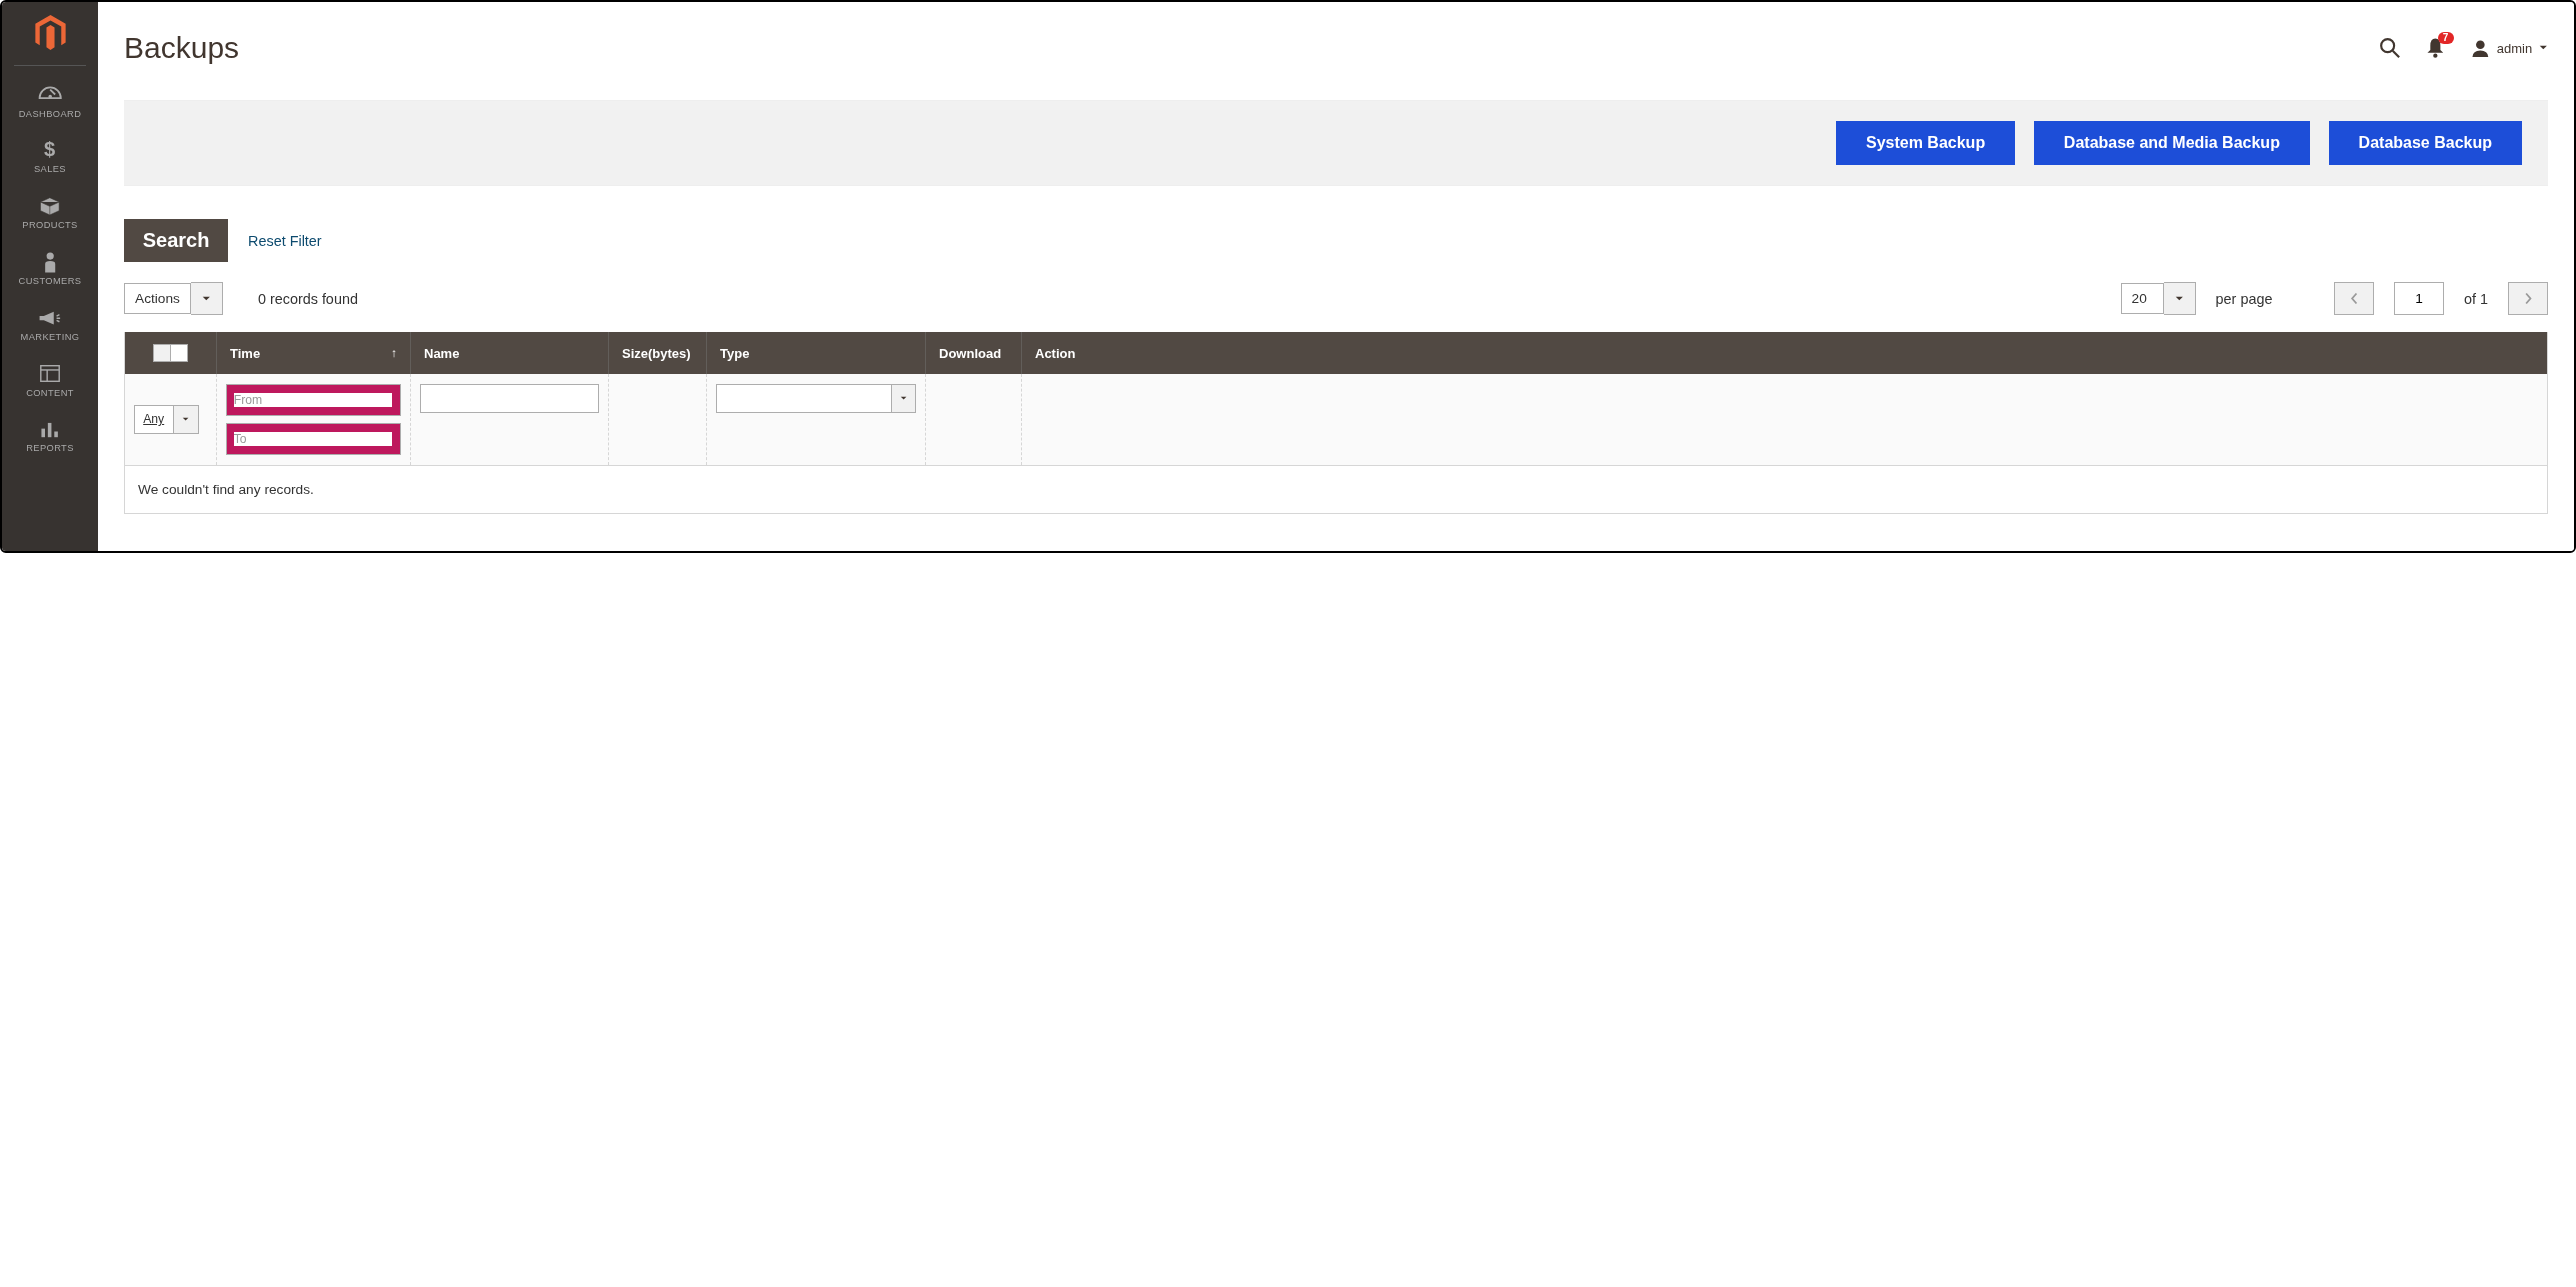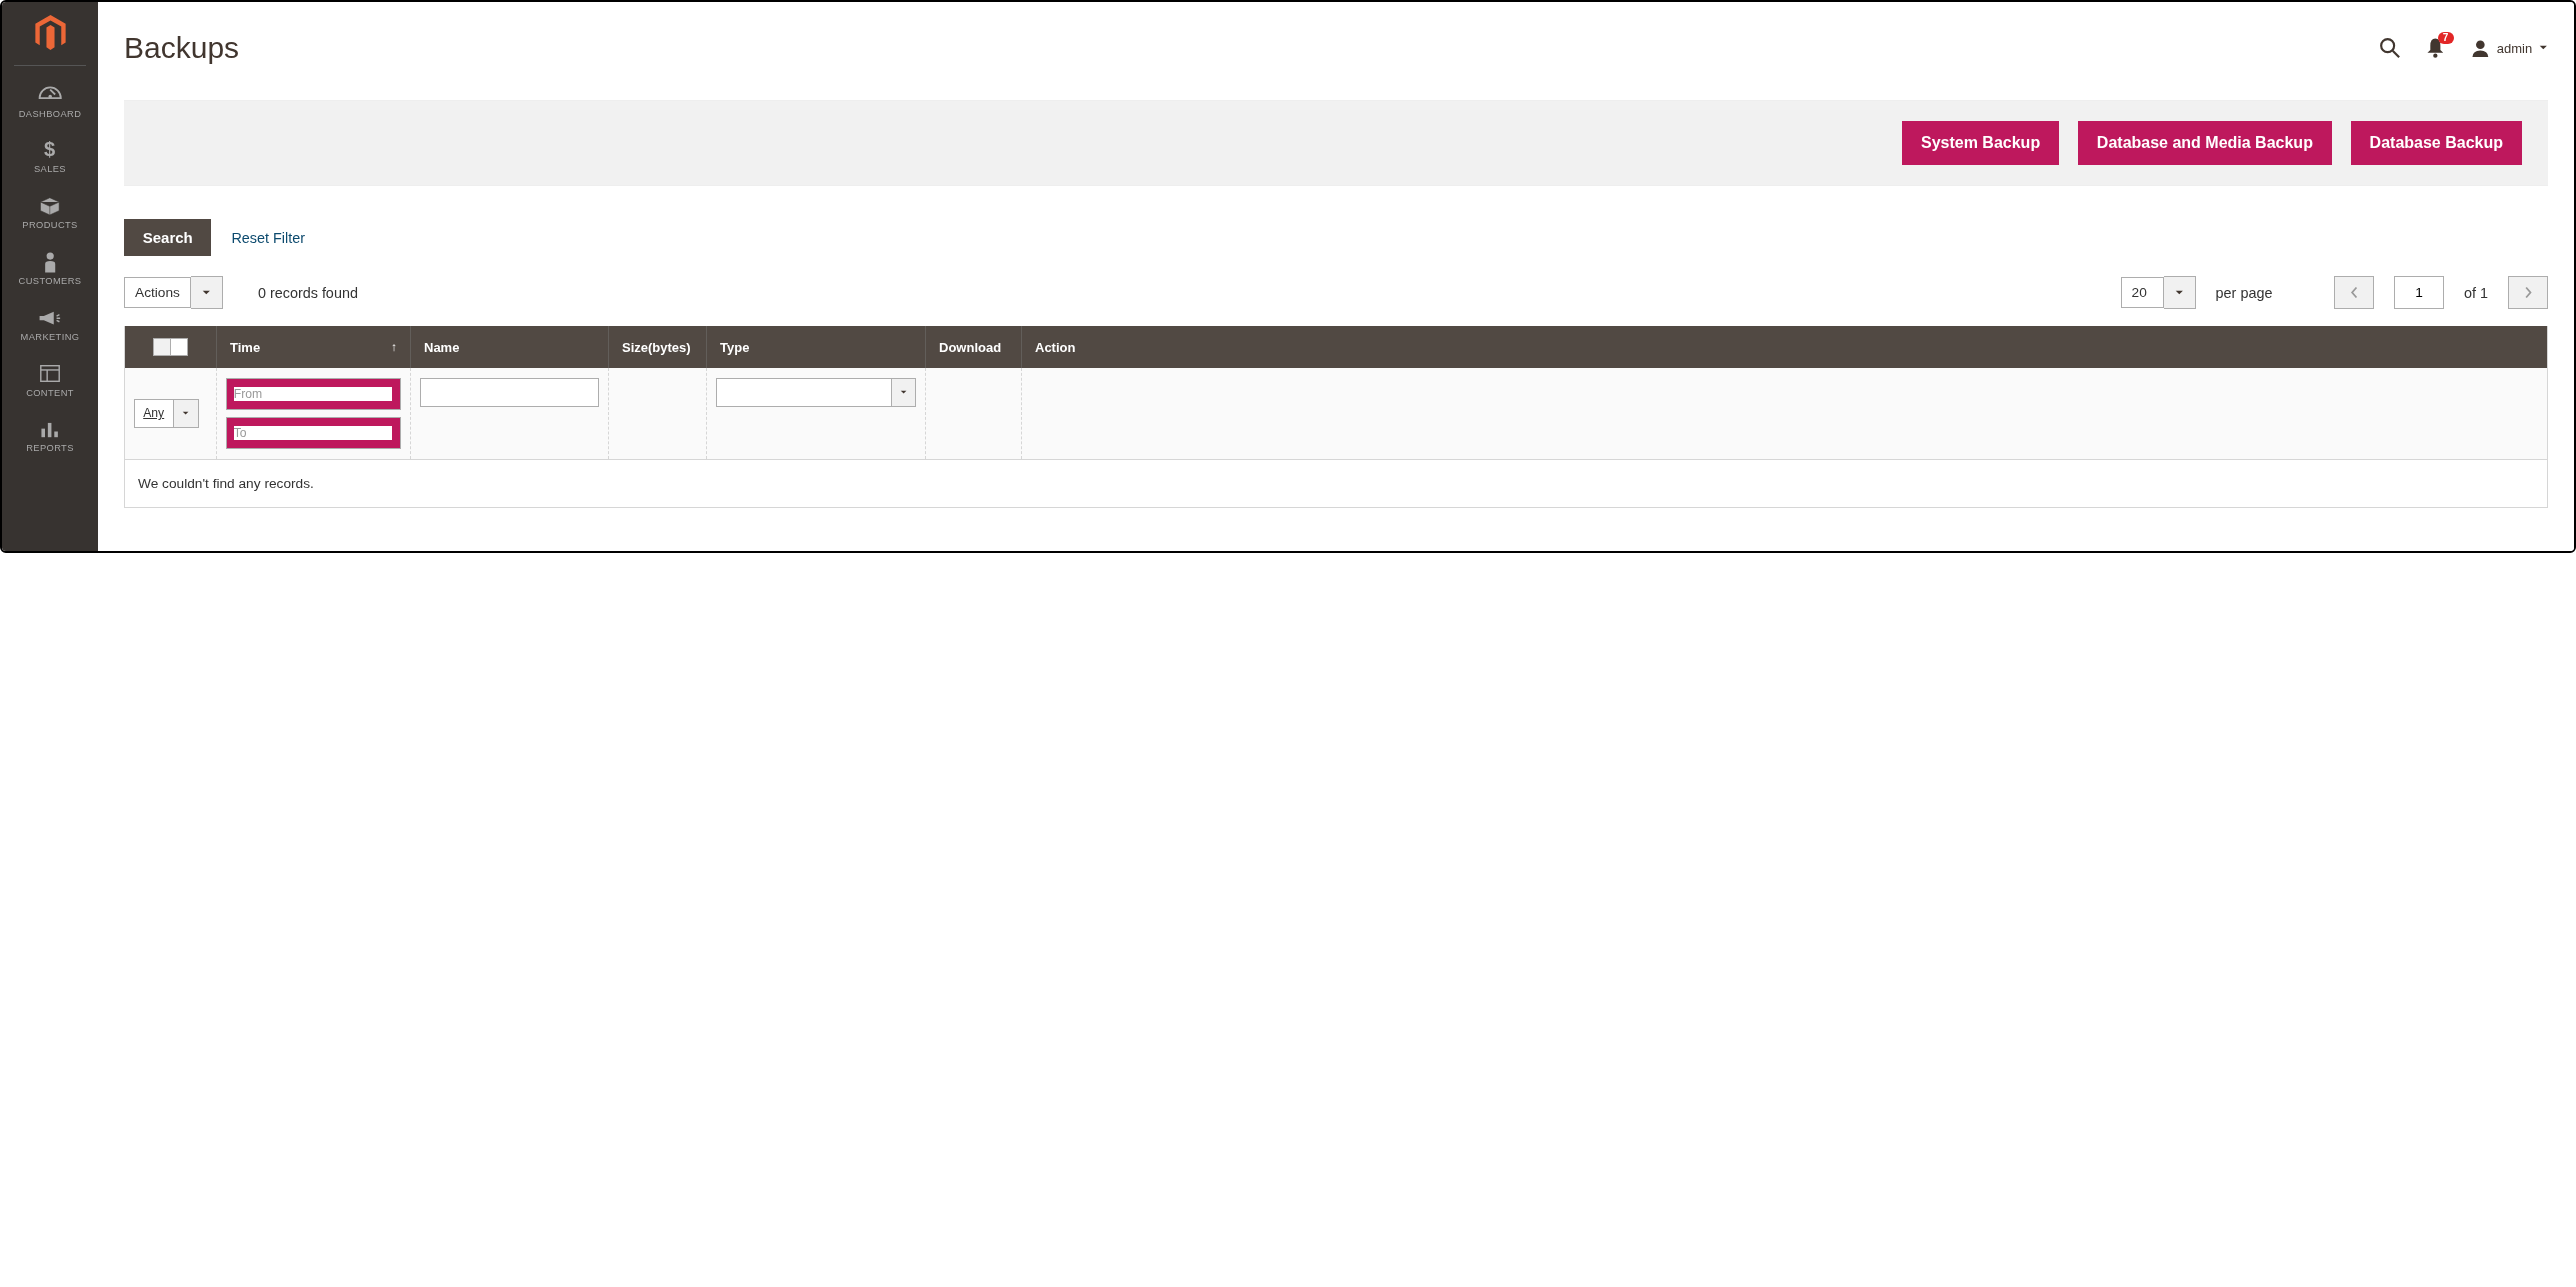--- a/index.html
+++ b/index.html
@@ -18,25 +18,25 @@
 .main { flex: 1; background: #fff; padding: 0; overflow: hidden; }
 .page-header { display: flex; align-items: center; justify-content: space-between; padding: 29px 26px 35px 26px; }
 .page-title { font-size: 30px; font-weight: 300; color: #41362f; }
 .header-actions { display: flex; align-items: center; gap: 26px; }
 .icon-btn { cursor: pointer; position: relative; color: #41362f; display: flex; align-items: center; }
 .badge { position: absolute; top: -5.7px; right: -8.6px; background: #e22626; color: #fff; font-size: 10px; font-weight: 600; border-radius: 8.6px; padding: 0.7px 5px; min-width: 16px; text-align: center; }
 .user-menu { display: flex; align-items: center; gap: 7.2px; cursor: pointer; color: #41362f; font-size: 13px; }
 
 
 .action-bar { background: #f1f1f1; border-top: 0.7px solid #eee; border-bottom: 0.7px solid #eee; padding: 20px 26px; display: flex; justify-content: flex-end; gap: 18.7px; margin: 0 26px 33px 26px; }
-.primary-btn { background: #be185d; color: #fff; border: none; padding: 13px 19px; font-size: 16px; font-weight: 600; cursor: pointer; }
+.primary-btn { background: #1d4ed8; color: #fff; border: none; padding: 13px 30px; font-size: 16px; font-weight: 600; cursor: pointer; }
 
 
 .filter-row { display: flex; align-items: center; gap: 20px; padding: 0 26px 13px 26px; }
-.search-btn { background: #514943; color: #fff; border: none; padding: 10px 18.7px; font-size: 15px; font-weight: 600; cursor: pointer; }
+.search-btn { background: #514943; color: #fff; border: none; padding: 10px 18.7px; font-size: 20px; font-weight: 600; cursor: pointer; }
 .reset-link { color: #0c4a6e; font-size: 14.4px; cursor: pointer; }
 
 
 .toolbar { display: flex; align-items: center; justify-content: space-between; padding: 7.2px 26px 17px 26px; }
 .toolbar-left { display: flex; align-items: center; gap: 35px; }
 .actions-select { display: flex; align-items: center; }
 .sel-box { border: 0.7px solid #adadad; padding: 7.2px 10px; font-size: 13.7px; background: #fff; }
 .sel-caret { border: 0.7px solid #adadad; border-left: none; background: #f1f1f1; width: 32px; height: 33px; display: flex; align-items: center; justify-content: center; cursor: pointer; }
 .records-text { font-size: 14.4px; color: #333; }
 .toolbar-right { display: flex; align-items: center; gap: 20px; }

